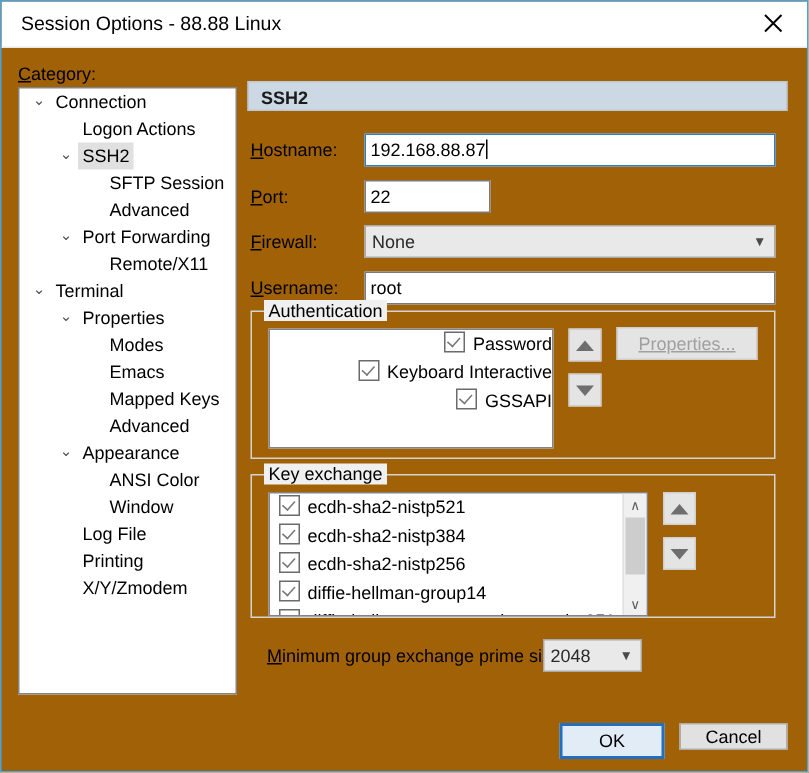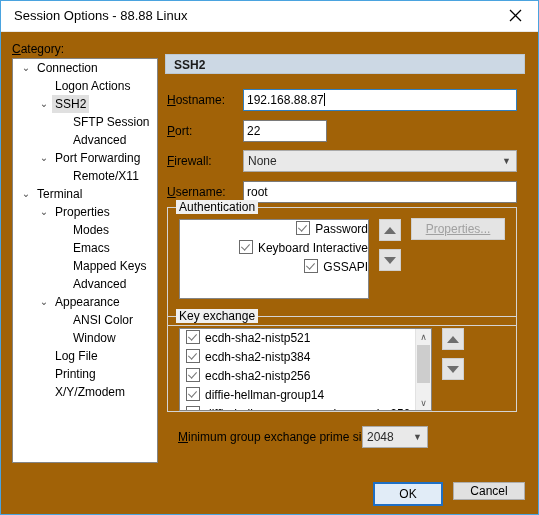--- a/index.html
+++ b/index.html
@@ -340,21 +340,21 @@
 
     <div class="field-label" style="left:2px; top:70px;"><span class="acc">P</span><span>ort:</span></div>
     <div class="textbox" style="left:78px; top:66px; width:84px;">22</div>
 
     <div class="field-label" style="left:2px; top:100px;"><span class="acc">F</span><span>irewall:</span></div>
     <div class="combo" style="left:78px; top:96px; width:274px;"><span>None</span><span class="arrow">▼</span></div>
 
     <div class="field-label" style="left:2px; top:131px;"><span class="acc">U</span><span>sername:</span></div>
     <div class="textbox" style="left:78px; top:127px; width:274px;">root</div>
 
-    <div class="groupbox" style="left:2px; top:153px; width:350px; height:119px;">
+    <div class="groupbox" style="left:2px; top:153px; width:350px; height:99px;">
       <div class="group-title">Authentication</div>
       <div class="listbox" id="auth-list" style="left:11px; top:11px; width:190px; height:80px;text-align:right;">
           <div class="list-row"><span class="cbx"></span><span>Password</span></div>
           <div class="list-row"><span class="cbx"></span><span>Keyboard Interactive</span></div>
           <div class="list-row"><span class="cbx"></span><span>GSSAPI</span></div>
         </div>
 
       <div class="arrow-btn" style="left:211px; top:11px;">
         <div class="tri-up"></div>
       </div>

